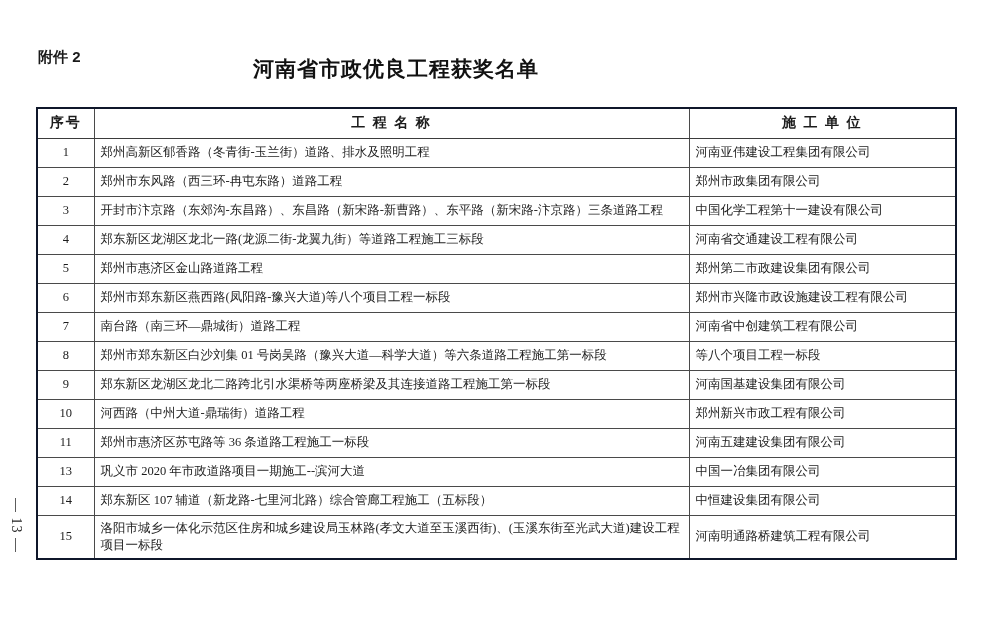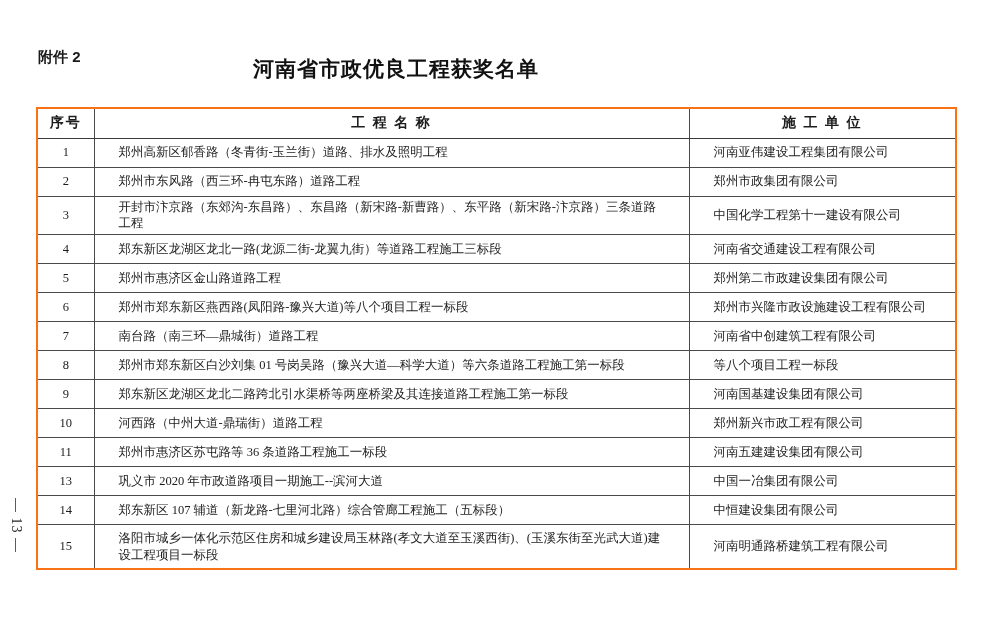--- a/index.html
+++ b/index.html
@@ -46,38 +46,38 @@
     color: #222222;
     white-space: nowrap;
   }
   table.awards {
     position: absolute;
     left: 36px;
     top: 107px;
     width: 919px;
     border-collapse: collapse;
     table-layout: fixed;
-    border: 2px solid #f97316;
+    border: 2px solid #0f172a;
   }
   table.awards th, table.awards td {
     border: 1px solid #4a4a4a;
     vertical-align: middle;
     font-size: 12.5px;
     line-height: 1.35;
     color: #1c1c1c;
   }
   table.awards th {
     height: 30px;
     font-size: 14px;
     font-weight: bold;
     text-align: center;
     letter-spacing: 2px;
     border-bottom: 1.5px solid #3b3b3b;
   }
-  table.awards td { height: 29px; padding: 2px 24px; }
+  table.awards td { height: 29px; padding: 2px 6px; }
   table.awards td.no { text-align: center; padding: 2px 1px; }
   table.awards tr:last-child td { height: 44px; }
   col.c-no { width: 57px; }
   col.c-project { width: 595px; }
   col.c-company { width: 267px; }
 </style>
 </head>
 <body>
 
 <div class="page">

